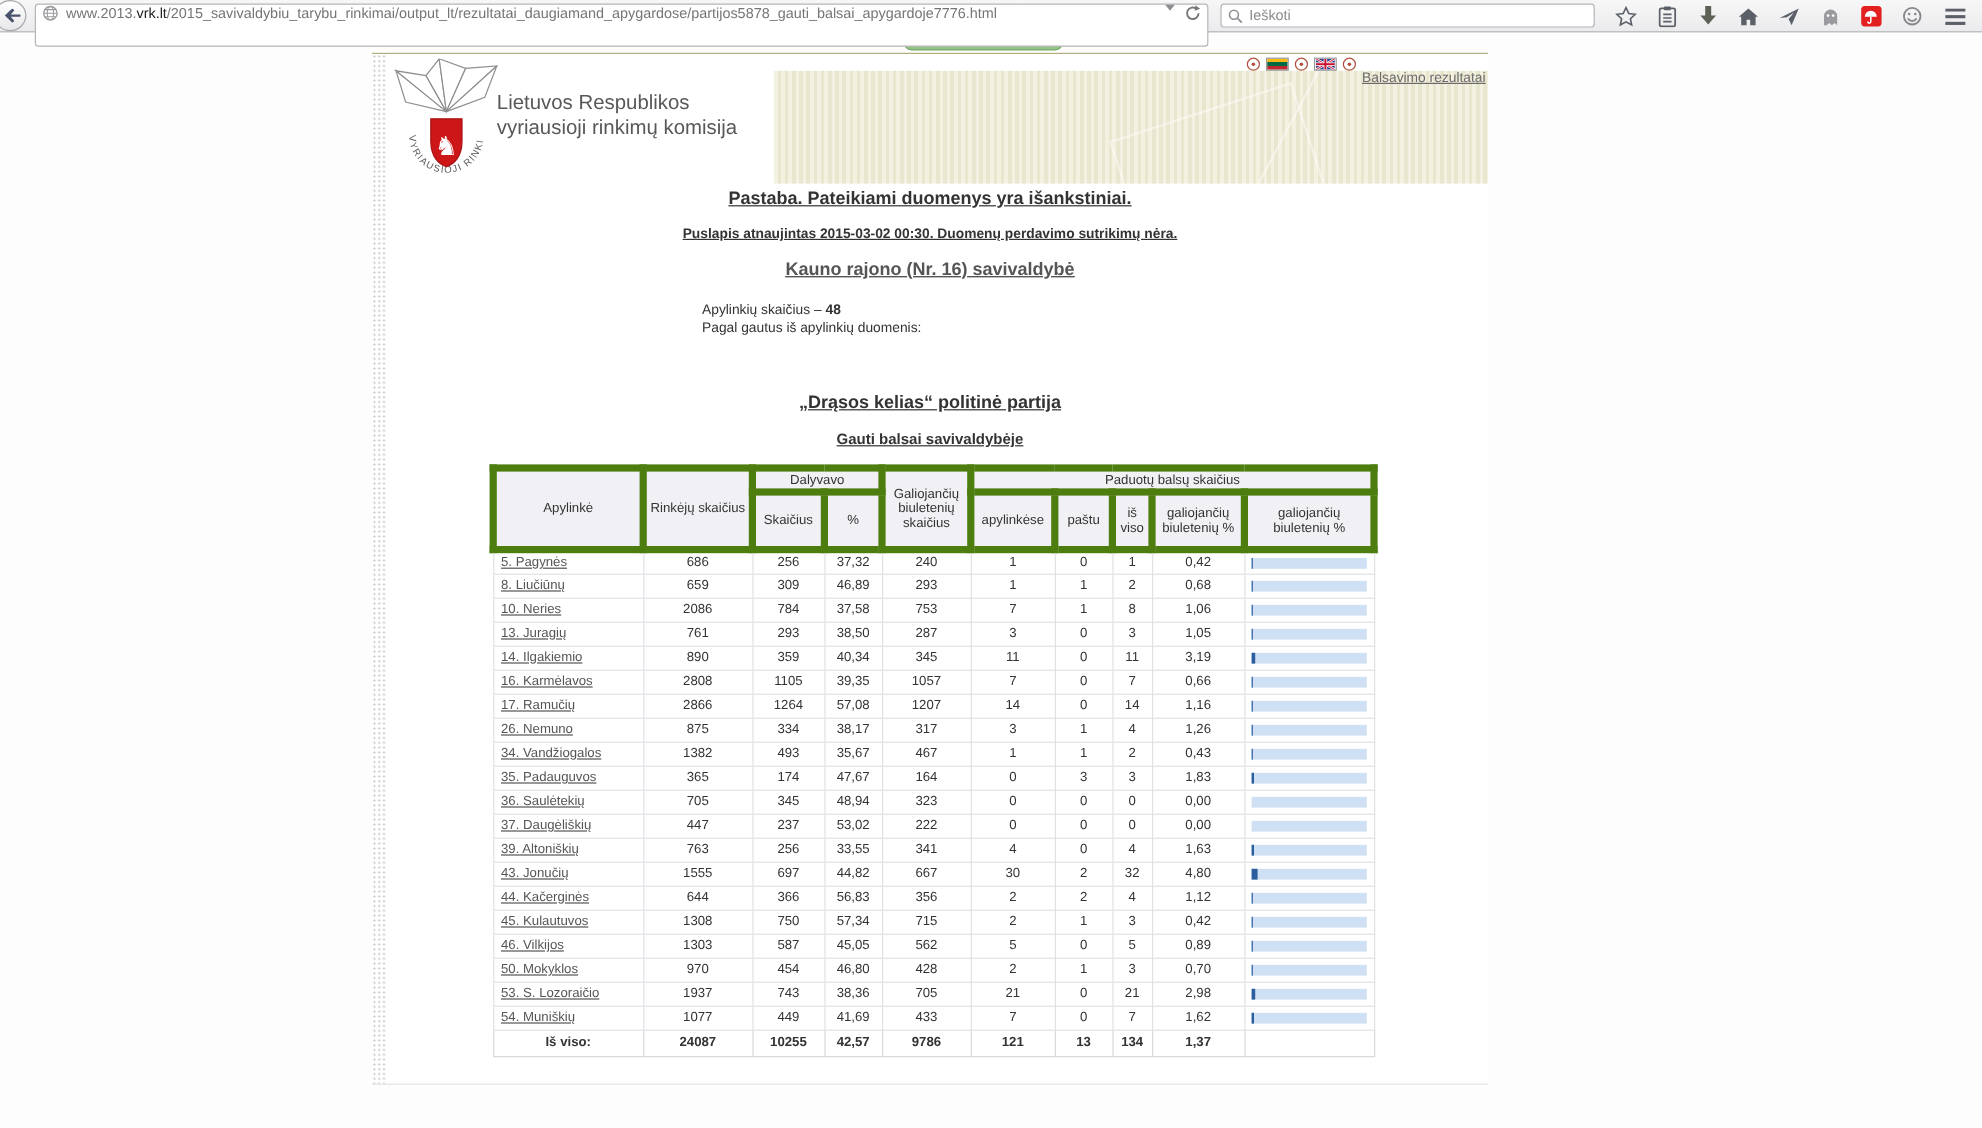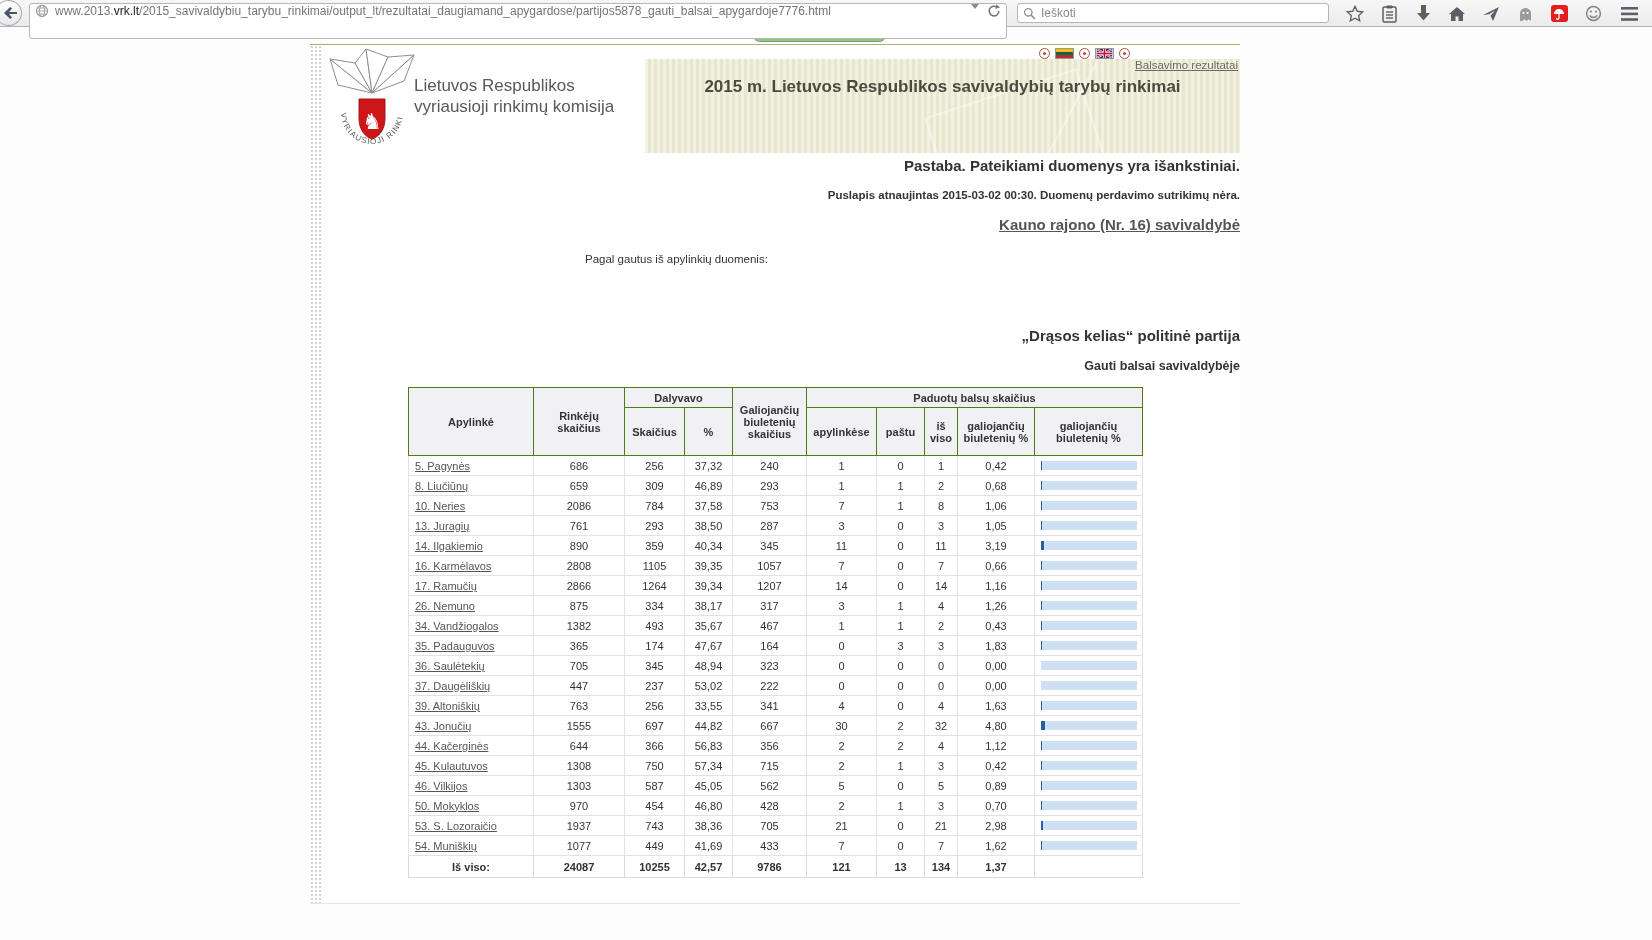--- a/index.html
+++ b/index.html
@@ -48,34 +48,34 @@
     font-weight:bold; color:#4c4a40; }
   .lang-row { position:absolute; right:2px; top:1px; height:14px; display:flex; align-items:center;
     gap:5px; font-size:11.5px; }
   .circ-ic { width:11px; height:11px; border:1px solid #b0503c; border-radius:50%; display:inline-flex;
     align-items:center; justify-content:center; }
   .circ-ic i { width:3px; height:3px; background:#b0503c; border-radius:50%; }
   .flag { width:19px; height:11px; border:1px solid #999; display:block; }
   .flag-lt { background:linear-gradient(#fdb913 0 33%,#006a44 33% 66%,#c1272d 66% 100%); }
   .results-link { color:#6b6b6b; text-decoration:underline;margin-top:24px; }
 
-  .center-line { position:absolute; left:0; width:100%; text-align:right; color:#333; }
+  .center-line { position:absolute; left:0; width:100%; text-align:center; color:#333;text-decoration:underline; }
   .notice { top:112px; font-size:15px; font-weight:bold; }
   .updated { top:144px; font-size:11.5px; font-weight:bold; }
   .muni { top:171px; font-size:15px; font-weight:bold; }
   .muni a { color:#555; text-decoration:underline; }
   .stats { position:absolute; left:275px; top:207px; font-size:11.5px; color:#333; line-height:15px; }
   .stats .ind { padding-left:8px; }
   .party-title { top:282px; font-size:15px; font-weight:bold; }
   .table-title { top:314px; font-size:12.5px; font-weight:bold; }
 
   
   table.results { position:absolute; left:98px; top:342px; border-collapse:collapse; table-layout:fixed;
     width:734px; font-size:11px; color:#333; }
-  table.results th { background:#f1f0f5; border:1px solid #4d7c0f; font-weight:bold; padding:1px 2px;
+  table.results th { background:#f1f0f5; border:6px solid #4d7c0f; font-weight:normal; padding:1px 2px;
     text-align:center; vertical-align:middle; }
   table.results thead tr:first-child { height:20px; }
   table.results thead tr:last-child { height:48px; }
   table.results td { border:1px solid #e2e2e6; height:20px; text-align:center; padding:0 2px;
     vertical-align:middle; white-space:nowrap; overflow:hidden; }
   table.results td.name { text-align:left; padding-left:6px; }
   table.results td.name a { color:#555; text-decoration:underline; }
   table.results tfoot td { font-weight:bold; height:22px; border-color:#d8d8dd; }
   .bar { position:relative; height:9px; background:#cfe0f4; width:96px; margin:0 auto; }
   .bar .fill { position:absolute; left:0; top:0; bottom:0; background:#2c5d9e; }
@@ -200,21 +200,20 @@
       </svg>
     </div>
     <div class="org-name">
       <div>Lietuvos Respublikos</div>
       <div>vyriausioji rinkimų komisija</div>
     </div>
 
     <div class="beige-panel">
       <div class="wm" style="width:220px;height:220px;left:430px;top:-40px;transform:rotate(28deg)"></div>
       <div class="wm" style="width:160px;height:160px;left:300px;top:30px;transform:rotate(-18deg)"></div>
-      <div class="main-title">2015 m. Lietuvos Respublikos savivaldybių tarybų rinkimai</div>
     </div>
 
     <div class="lang-row">
       <span class="circ-ic">
           <i></i>
         </span>
       <span class="flag flag-lt"></span>
       <span class="circ-ic">
           <i></i>
         </span>
@@ -233,20 +232,21 @@
       <a class="results-link" href="#">Balsavimo rezultatai</a>
     </div>
 
     <div class="center-line notice">Pastaba. Pateikiami duomenys yra išankstiniai.</div>
     <div class="center-line updated">Puslapis atnaujintas 2015-03-02 00:30. Duomenų perdavimo sutrikimų nėra.</div>
     <div class="center-line muni">
       <a href="#">Kauno rajono (Nr. 16) savivaldybė</a>
     </div>
 
     <div class="stats">
+      <div><span>Apylinkių skaičius – </span><b>48</b></div>
       <div>Pagal gautus iš apylinkių duomenis:</div>
     </div>
 
     <div class="center-line party-title">„Drąsos kelias“ politinė partija</div>
     <div class="center-line table-title">Gauti balsai savivaldybėje</div>
 
     <table class="results">
       <colgroup>
         <col style="width:125px">
           <col style="width:91px">
@@ -371,21 +371,21 @@
             <td>
               <div class="bar">
                 <div class="fill" style="width: 0.66%;"></div>
               </div>
             </td>
           </tr>
           <tr>
             <td class="name"><a href="#">17. Ramučių</a></td>
             <td>2866</td>
             <td>1264</td>
-            <td>39,34</td>
+            <td>57,08</td>
             <td>1207</td>
             <td>14</td>
             <td>0</td>
             <td>14</td>
             <td>1,16</td>
             <td>
               <div class="bar">
                 <div class="fill" style="width: 1.16%;"></div>
               </div>
             </td>

